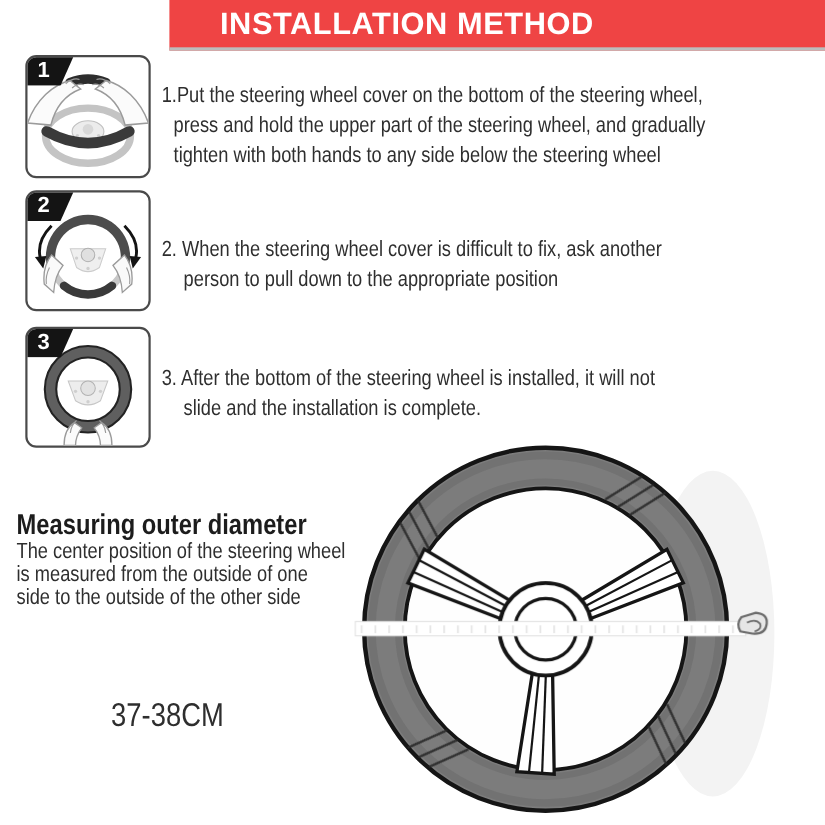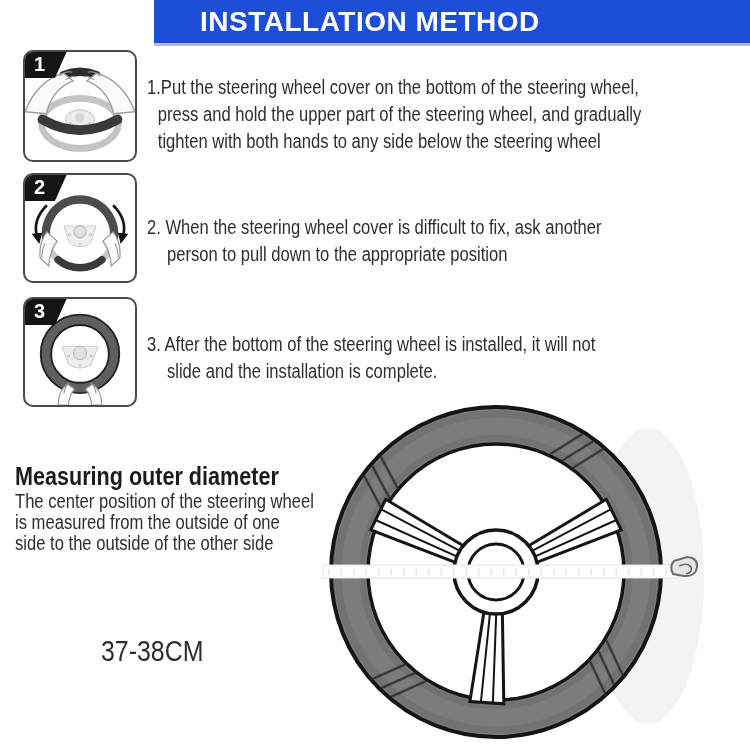--- a/index.html
+++ b/index.html
@@ -7,21 +7,21 @@
     width:750px;height:750px;position:relative;overflow:hidden;
     background:#ffffff;
     font-family:"Liberation Sans","DejaVu Sans",sans-serif;
     color:#2e2e2e;
   }
   .abs{position:absolute;}
 
   
   .header-bar{
     left:154px;top:0;width:596px;height:43px;
-    background:#1d4ed8;border-bottom:3px solid #bcbcbc;
+    background:#ef4444;border-bottom:3px solid #bcbcbc;
   }
   .header-title{
     color:#ffffff;font-size:28px;font-weight:bold;letter-spacing:0.5px;
     line-height:43px;padding-left:46px;white-space:nowrap;
   }
 
   
   .cond{transform:scaleX(0.83);transform-origin:0 0;white-space:nowrap;}
 
   

